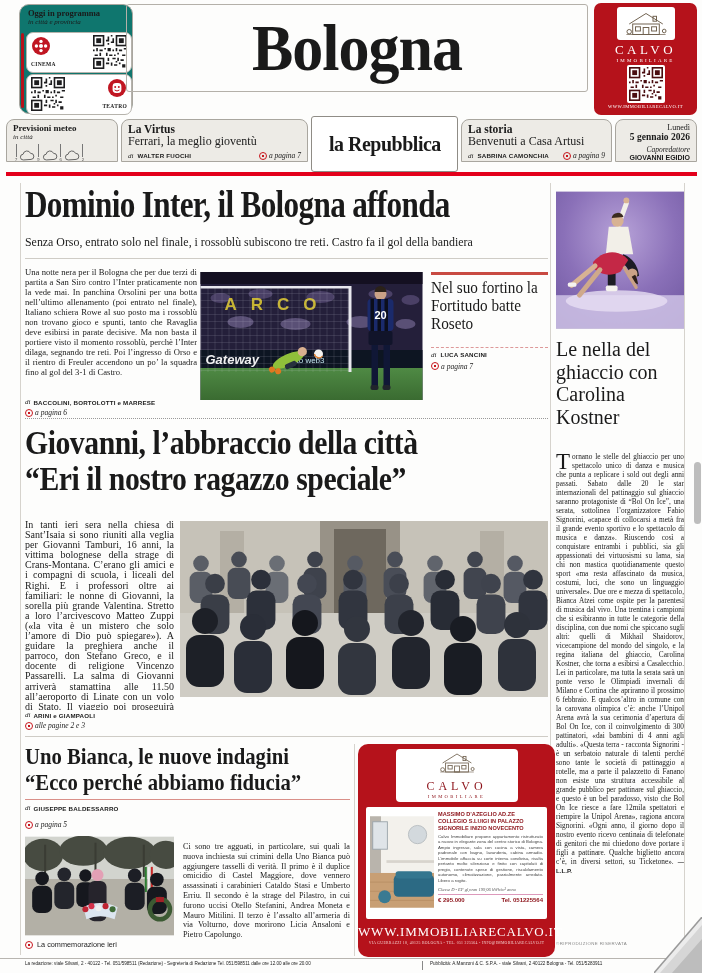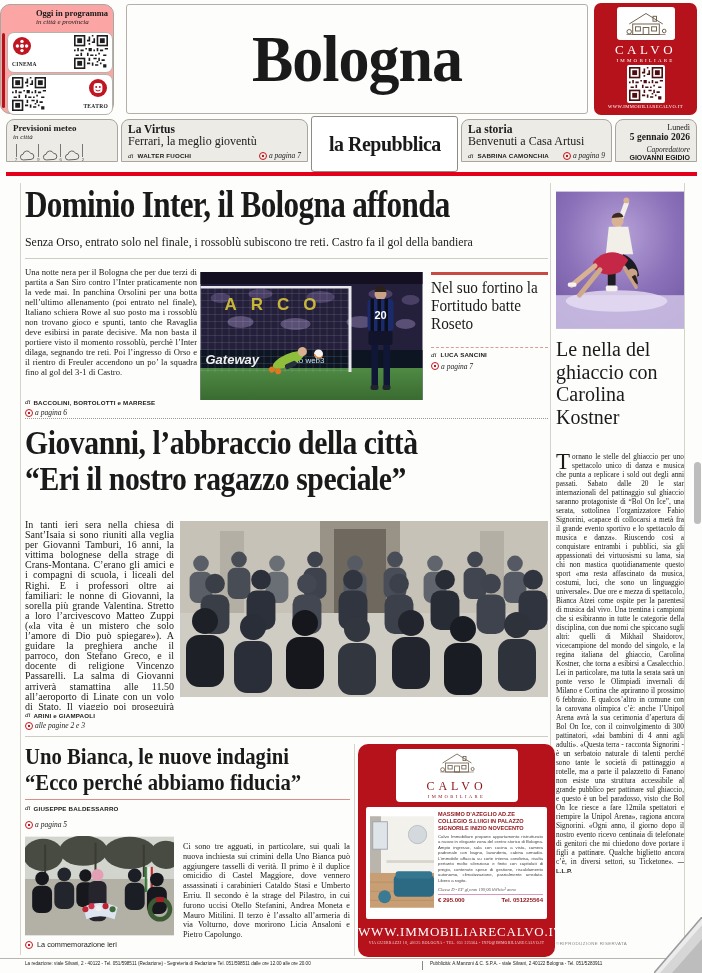--- a/index.html
+++ b/index.html
@@ -5,27 +5,27 @@
   html,body{margin:0;padding:0;background:#fff;}
   #page{position:relative;width:702px;height:973px;background:#fdfdfc;overflow:hidden;
         font-family:"Liberation Serif","DejaVu Serif",serif;color:#1a1a1a;}
   .abs{position:absolute;}
   .sans{font-family:"Liberation Sans","DejaVu Sans",sans-serif;}
   .card{background:#edebe6;border:1px solid #a9a69f;border-radius:8px 8px 0 0;box-sizing:border-box;}
   .hair{position:absolute;border-top:1px solid #cfccc6;}
   .vhair{position:absolute;border-left:1px solid #d6d3cd;}
 
   
-  .events{left:0;top:4px;width:114px;height:110px;background:#fca5a5;border:1px solid #a9a69f;border-radius:10px;box-sizing:border-box;padding-left:27px;}
+  .events{left:19px;top:4px;width:114px;height:110px;background:#0f766e;border:1px solid #a9a69f;border-radius:10px;box-sizing:border-box;}
   .events .stripe{position:absolute;left:1px;top:28px;bottom:5px;width:3px;background:#b5121b;border-radius:2px;}
   .ev-title{font-weight:700;font-size:8.5px;padding:3px 0 0 8px;}
   .ev-sub{font-style:italic;font-size:7px;padding-left:8px;}
   .ev-row{position:absolute;left:6px;width:104px;height:39px;background:#fff;border:1px solid #b6b3ac;border-radius:7px;}
   .ev-lbl{position:absolute;font-size:5.5px;font-weight:700;letter-spacing:.3px;}
-  .masthead{left:126px;top:4px;width:462px;height:110px;border:1px solid #b4b0a9;border-radius:3px;
+  .masthead{left:126px;top:4px;width:462px;height:88px;border:1px solid #b4b0a9;border-radius:3px;
             display:flex;align-items:center;justify-content:center;box-sizing:border-box;}
   .masthead h1{margin:0;font-size:62px;font-weight:700;letter-spacing:-1px;transform:scale(1,1.04);}
   .adtop{left:594px;top:3px;width:103px;height:112px;background:#b5121b;border-radius:7px;text-align:center;box-sizing:border-box;padding-top:4px;}
   .adtop .housebox{width:58px;height:33px;background:#fff;border-radius:3px;margin:0 auto;display:flex;align-items:center;justify-content:center;}
   .adtop .brand{color:#fff;font-size:13px;letter-spacing:3.5px;margin-top:2px;}
   .adtop .brandsub{color:#fff;font-size:5px;letter-spacing:2.2px;}
   .adtop .qrbox{width:38px;height:38px;background:#fff;border-radius:2px;margin:2px auto 1px;display:flex;align-items:center;justify-content:center;}
   .adtop .url{color:#fff;font-size:4.6px;letter-spacing:.4px;}
 
   

